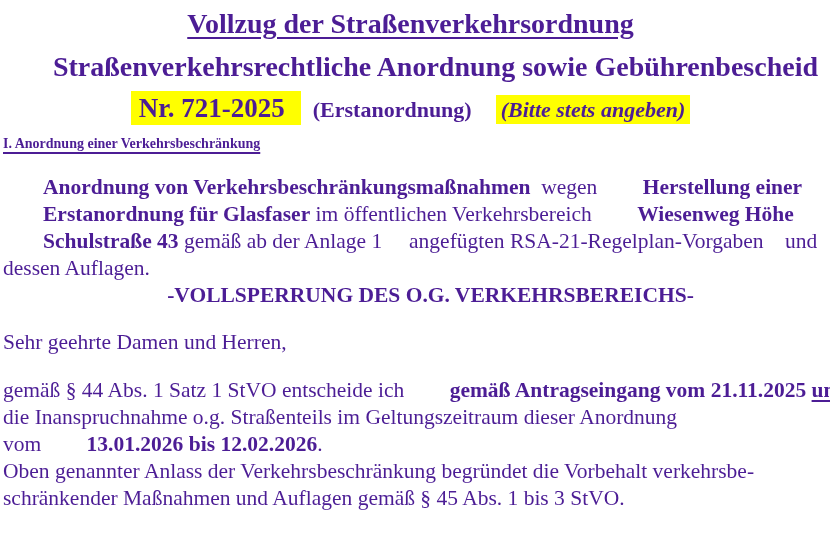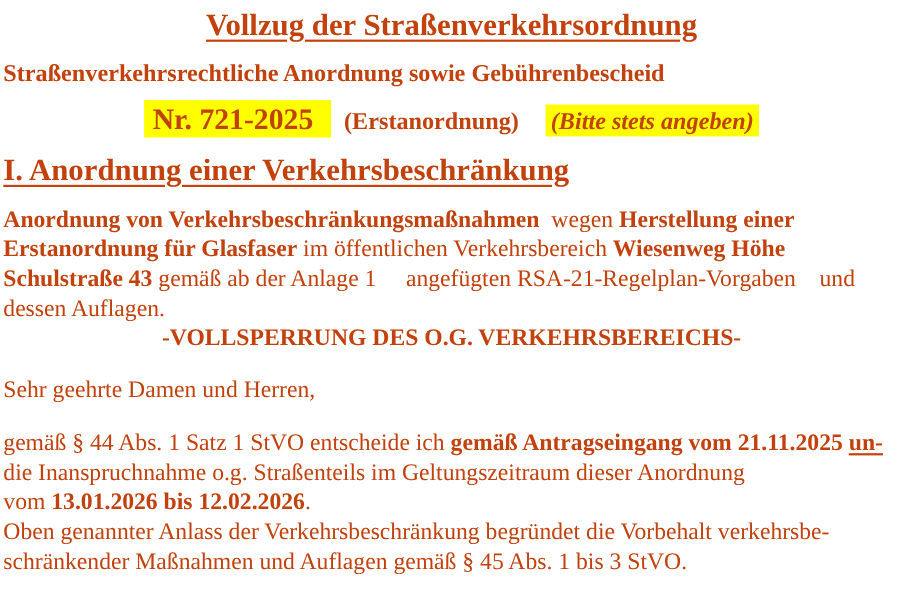--- a/index.html
+++ b/index.html
@@ -1,42 +1,42 @@
 <!DOCTYPE html>
 <html><head>
 <meta charset="utf-8">
 <style>
   html, body { margin: 0; padding: 0; }
   .page {
     width: 830px;
     height: 552px;
     background: #ffffff;
-    color: #c2410c;
+    color: #4c1d95;
     font-family: "Liberation Serif", "DejaVu Serif", serif;
     box-sizing: border-box;
     padding: 8px 12px 0 3px;
     overflow: hidden;
   }
   .center { text-align: center; }
   .doc-title {
     font-size: 28px;
     font-weight: bold;
     line-height: 32px;
     text-align: center;
   }
   .doc-title .u-span {
     text-decoration: underline;
     text-decoration-thickness: 2px;
     text-underline-offset: 4px;
   }
   .doc-subtitle {
-    font-size: 22px;
+    font-size: 28px;
     font-weight: bold;
     line-height: 28px;
-    text-align: left;
+    text-align: right;
     margin-top: 13px;
   }
   .nr-line {
     margin-top: 9px;
     text-align: center;
     line-height: 37px;
     white-space: pre;
   }
   .hl { background: #ffff00; }
   .order-number {
@@ -51,40 +51,39 @@
     margin-left: 12px;
   }
   .order-note {
     font-size: 22px;
     font-weight: bold;
     font-style: italic;
     padding: 2px 5px;
     margin-left: 24px;
   }
   .section-heading {
-    margin-top: 11px;
-    font-size: 28px;
+    font-size: 14px;
     font-weight: bold;
     line-height: 27px;
   }
   .section-heading .u-span {
     text-decoration: underline;
     text-decoration-thickness: 2px;
     text-underline-offset: 4px;
   }
   .para {
     margin: 0;
     font-size: 21.5px;
     line-height: 27px;
   }
   .p1 { margin-top: 17px; }
   .salutation { margin-top: 20px; }
   .p2 { margin-top: 21px; }
   .line { white-space: pre; }
-  .b { font-weight: bold; }
+  .b { font-weight: bold; margin-left: 40px; }
   .bu {
     font-weight: bold;
     text-decoration: underline;
     text-decoration-thickness: 2px;
     text-underline-offset: 3px;
   }
 </style>
 </head>
 <body>
 

